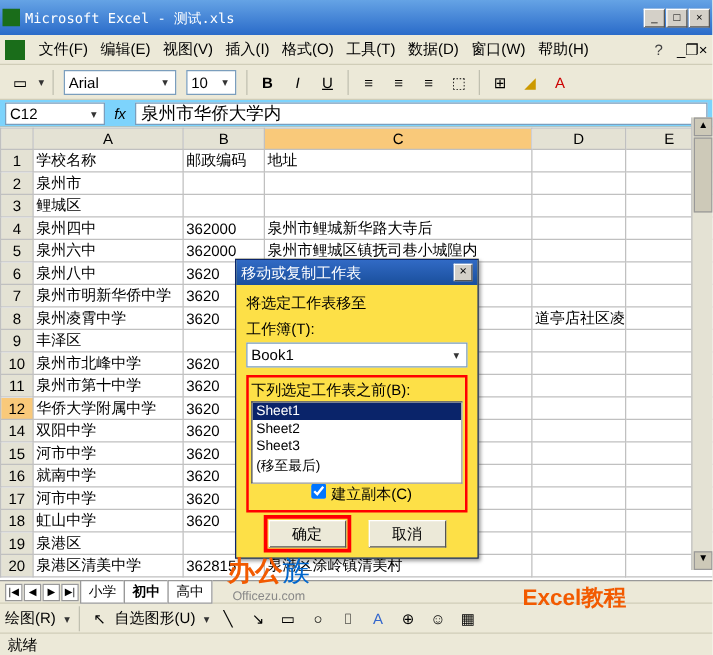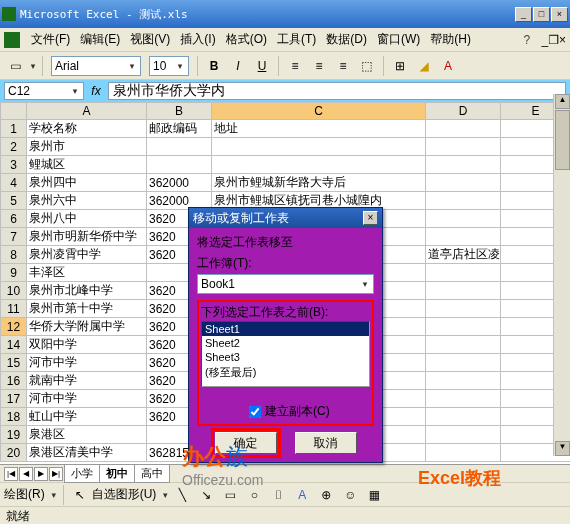--- a/index.html
+++ b/index.html
@@ -30,30 +30,30 @@
 .selrh { background:#f9c97a !important; }
 col.cA{width:26px} col.cB{width:120px} col.cC{width:65px} col.cD{width:214px} col.cE{width:75px} col.cF{width:70px}
 .sheettabs { height:18px; background:#ece9d8; display:flex; align-items:center; padding:0 4px; font-size:11px; border-top:1px solid #999; }
 .nav4 { width:14px; height:14px; border:1px solid #999; background:#fff; font-size:8px; display:flex; align-items:center; justify-content:center; margin-right:1px;}
 .stab { padding: 1px 6px; border:1px solid #999; background:#fff; margin-right:-1px; }
 .stab.active { background:#fff; font-weight:bold; }
 .drawbar { height:24px; background:#ece9d8; display:flex; align-items:center; padding:0 4px; border-top:1px solid #d0cdb8;}
 .drawbar .lbl { margin-right:4px; }
 .statusbar { height:20px; background:#ece9d8; display:flex; align-items:center; padding:0 6px; border-top:1px solid #d0cdb8;}
 
-.dialog { position:absolute; left:188px; top:207px; width:195px; background:#a21caf; border:1px solid #0a246a; box-shadow:2px 2px 3px rgba(0,0,0,0.4); z-index:50;}
+.dialog { position:absolute; left:188px; top:207px; width:195px; background:#fde047; border:1px solid #0a246a; box-shadow:2px 2px 3px rgba(0,0,0,0.4); z-index:50;}
 .dlg-title { height:20px; background: linear-gradient(#316ac5,#1a4f9c); color:#fff; display:flex; align-items:center; padding:0 4px; font-size:12px; }
 .dlg-title .x { margin-left:auto; width:15px; height:14px; background:#d4d0c8; color:#000; text-align:center; line-height:12px; font-size:10px; border:1px solid #fff; border-right-color:#555; border-bottom-color:#555;}
 .dlg-body { padding: 6px 8px 8px; font-size:12px; }
 .wb-sel { width:100%; height:20px; background:#fff; border:1px solid #7b9ebd; margin:2px 0 6px; display:flex; align-items:center; padding:0 3px; }
 .redbox1 { border:2px solid #f00; padding:2px; margin-bottom:6px;}
 .listbox { width:100%; height:66px; background:#fff; border:1px inset #999; overflow:hidden; }
 .lrow { padding:1px 3px; font-size:11px; }
 .lsel { background:#0a246a; color:#fff; }
-.chk { margin: 16px 0 2px; display:flex; align-items:center; gap:4px;padding-left:48px; }
+.chk { margin: 0 0 2px; display:flex; gap:4px;padding-left:48px; }
 .chk input { width:12px; height:12px; }
 .btnrow { display:flex; justify-content:center; gap:18px; margin-top:6px; }
 .dlgbtn { width:62px; height:22px; background:#ece9d8; border:1px solid #555; border-top-color:#fff; border-left-color:#fff; font-size:12px; }
 .okred { outline:3px solid #f00; outline-offset:1px; }
 
 .watermark { position:absolute; left:182px; top:442px; font-size:22px; font-family:"Microsoft YaHei",sans-serif; z-index:60; pointer-events:none;}
 .wm1{color:#f25a00; font-weight:bold;}
 .wm2{color:#0066cc;}
 .tutorial { position:absolute; left:418px; top:466px; color:#f25a00; font-size:18px; font-weight:bold; z-index:60; pointer-events:none;}
 
@@ -369,15 +369,15 @@
     </div>
     <div class="btnrow">
       <button class="dlgbtn okred">确定</button>
       <button class="dlgbtn">取消</button>
     </div>
   </div>
 </div>
 
 <div class="watermark">
   <span class="wm1">办公</span><span class="wm2">族</span>
-  <div style="font-size:14px;color:#888;text-align:center">Officezu.com</div>
+  <div style="font-size:10px;color:#888;text-align:center">Officezu.com</div>
 </div>
 <div class="tutorial">Excel教程</div>
 
 </body></html>

